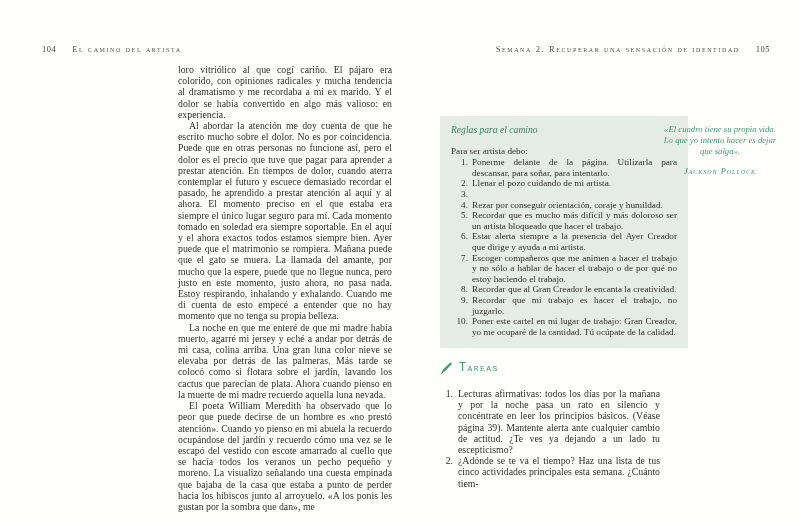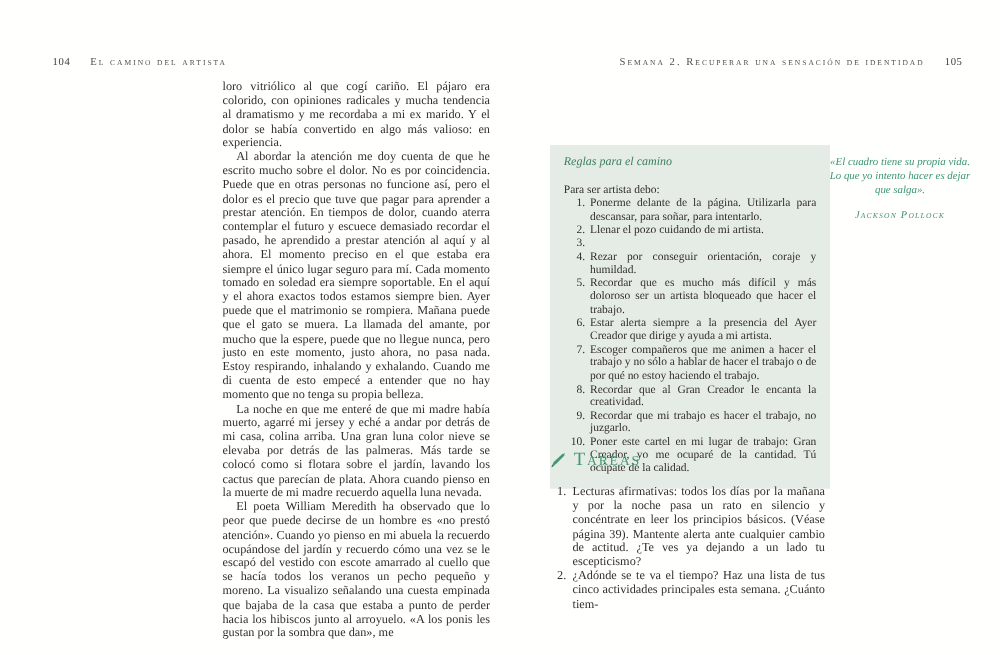--- a/index.html
+++ b/index.html
@@ -39,21 +39,21 @@
   .left-col p{margin:0;}
   .left-col p.indent{text-indent:11px;}
 
   
   .right-intro{
     position:absolute;left:440px;top:64px;width:216px;
     font-size:9.8px;line-height:11.2px;text-align:justify;margin:0;
   }
 
   .rules-box{
-    position:absolute;left:440px;top:116px;width:224px;
+    position:absolute;left:440px;top:116px;width:248px;
     box-sizing:border-box;
     background:#e5ece6;
     padding:9px 11px 11px 11px;
     font-size:9.2px;line-height:10.6px;
   }
   .rules-title{
     margin:0 0 10px 0;
     font-style:italic;font-weight:normal;
     font-size:9.6px;color:#3d7e5e;
   }
@@ -79,21 +79,22 @@
   .tasks{
     position:absolute;left:440px;top:362px;width:220px;
     font-size:9.8px;line-height:11.2px;
   }
   .tasks-head{
     display:flex;align-items:center;gap:6px;
     color:#43996f;
   }
   .tasks-title{
     font-variant:small-caps;letter-spacing:1.4px;
-    font-size:15px;
+    font-size:12px;
+    font-family:Liberation Mono, monospace;
   }
   .pencil-icon{flex:none;display:inline-block;width:13px;height:13px;}
   .tasks-list{margin-top:13px;}
   .task{display:flex;margin:0;}
   .task .num{flex:none;width:13px;text-align:right;margin-right:5px;}
   .task .txt{flex:1;text-align:justify;}
 </style>
 </head>
 <body>
 

